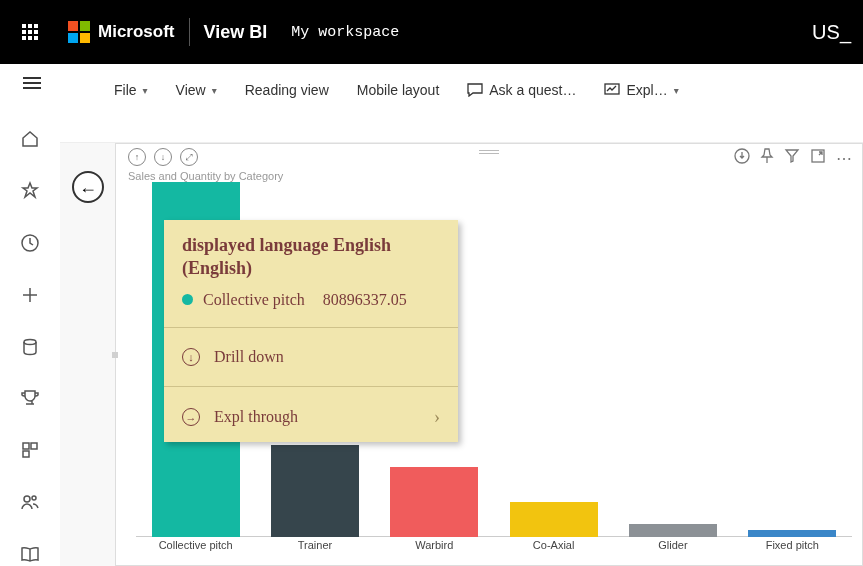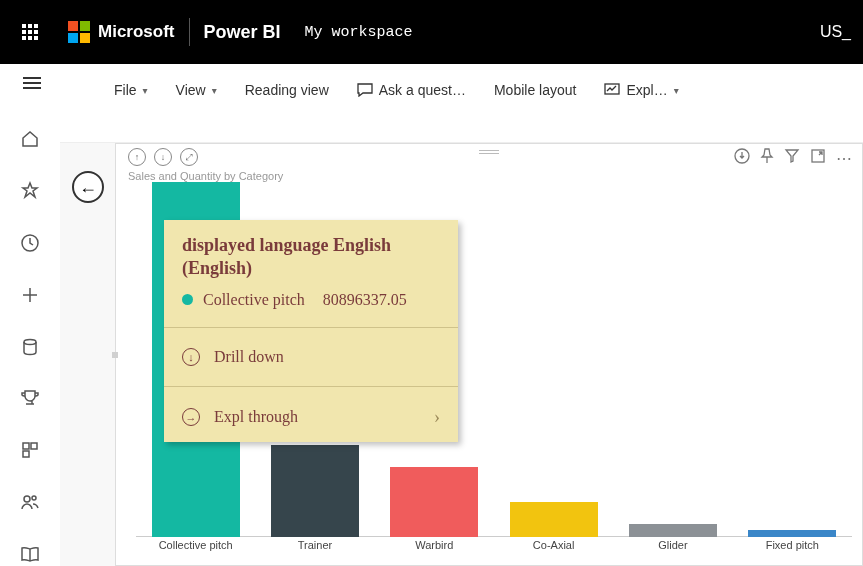--- a/index.html
+++ b/index.html
@@ -9,21 +9,21 @@
 .waffle-grid { display: grid; grid-template-columns: repeat(3,4px); grid-template-rows: repeat(3,4px); gap: 2px; }
 .waffle-grid span { background:#fff; width:4px; height:4px; }
 .mslogo { display:flex; align-items:center; margin-left:18px; }
 .mslogo-sq { display:grid; grid-template-columns: 10px 10px; grid-template-rows: 10px 10px; gap:2px; margin-right:8px;}
 .mslogo-sq span:nth-child(1){background:#f25022;} .mslogo-sq span:nth-child(2){background:#7fba00;}
 .mslogo-sq span:nth-child(3){background:#00a4ef;} .mslogo-sq span:nth-child(4){background:#ffb900;}
 .mslogo-txt { font-size:17px; font-weight:600; color:#fff; }
 .divider-v { width:1px; height:28px; background:#555; margin:0 14px; }
 .product { font-size:18px; font-weight:600; }
 .workspace { font-size:15px; margin-left:24px;font-family:Liberation Mono, monospace; }
-.topright { margin-left:auto; font-size:16px; padding-right:2px; }
+.topright { margin-left:auto; font-size:20px; padding-right:2px; }
 
 .cmdbar { height: 53px; border-bottom:1px solid #e6e6e6; display:flex; align-items:flex-end; padding-left:100px; color:#333; font-size:14px; }
 .hamburger { position:absolute; left:0; top:56px; width:64px; height:53px; display:flex; align-items:center; justify-content:center; }
 .hamb-lines { width:18px; height:12px; display:flex; flex-direction:column; justify-content:space-between;}
 .hamb-lines span{height:2px;background:#333;}
 .cmd { display:flex; align-items:center; padding: 0 14px; height:100%; cursor:pointer; white-space:nowrap; }
 .chev { margin-left:6px; font-size:10px; color:#666; }
 .cmd svg { margin-right:6px; }
 
 .body { position:absolute; left:0; top:109px; right:0; bottom:0; display:flex; }
@@ -81,21 +81,21 @@
   <div class="mslogo">
     <div class="mslogo-sq">
         <span></span>
         <span></span>
         <span></span>
         <span></span>
       </div>
     <span class="mslogo-txt">Microsoft</span>
   </div>
   <div class="divider-v"></div>
-  <span class="product">Power BI</span>
+  <span class="product">View BI</span>
   <span class="workspace">My workspace</span>
   <span class="topright">US_</span>
 </div>
 
 <div class="hamburger">
   <div class="hamb-lines">
       <span></span>
       <span></span>
       <span></span>
     </div>
@@ -105,30 +105,30 @@
   <div class="cmd">
       <span>File</span>
       <span class="chev">▾</span>
     </div>
   <div class="cmd">
       <span>View</span>
       <span class="chev">▾</span>
     </div>
   <div class="cmd">
       <span>Reading view</span>
+    </div>
+  <div class="cmd">
+      <span>Mobile layout</span>
     </div>
   <div class="cmd">
     <svg width="16" height="14" viewBox="0 0 16 14" fill="none" stroke="#333" stroke-width="1.3">
         <path d="M1 1h14v9H6l-4 3v-3H1z"></path>
       </svg>
     <span>Ask a quest…</span>
   </div>
-  <div class="cmd">
-      <span>Mobile layout</span>
-    </div>
   <div class="cmd">
     <svg width="16" height="14" viewBox="0 0 16 14" fill="none" stroke="#333" stroke-width="1.3">
         <rect x="1" y="1" width="14" height="10"></rect>
         <path d="M3 8l3-3 2 2 4-4"></path>
       </svg>
     <span>Expl…</span>
       <span class="chev">▾</span>
   </div>
 </div>
 

